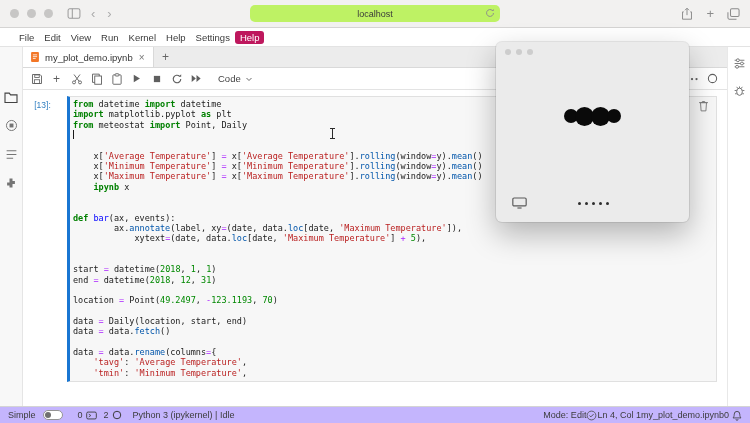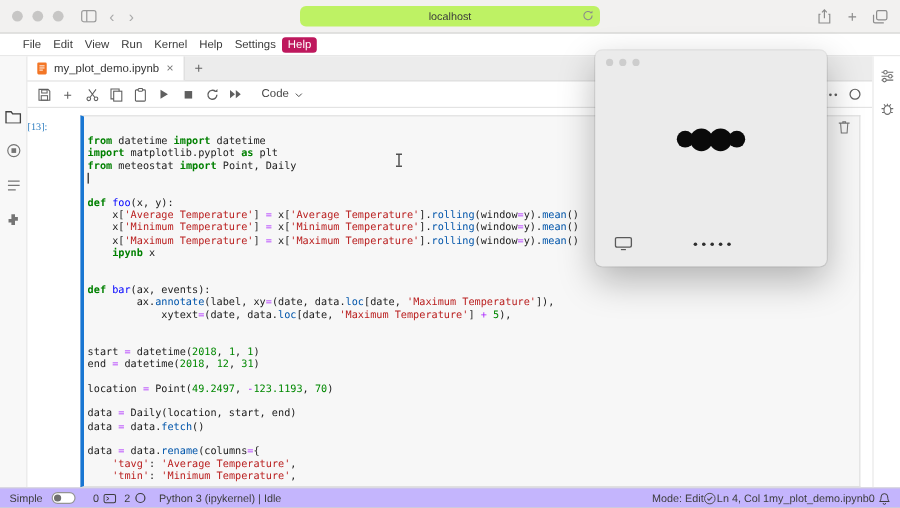--- a/index.html
+++ b/index.html
@@ -32,22 +32,22 @@
   .tab-close{color:#777;font-size:10px;padding:0 1px;}
   .tab-add{width:24px;display:flex;align-items:center;justify-content:center;color:#666;font-size:12px;}
 
   .nb-toolbar{height:22px;background:#fff;border-bottom:1px solid #e3e3e3;display:flex;align-items:center;padding:0 5px;gap:3px;flex:none;}
   .tb-btn{width:17px;height:16px;display:flex;align-items:center;justify-content:center;color:#5f5f5f;font-size:10px;border-radius:2px;}
   .celltype{display:flex;align-items:center;gap:4px;font-size:9.5px;color:#444;margin-left:6px;padding:1px 4px;}
   .tb-right{margin-left:auto;display:flex;gap:9px;align-items:center;color:#5f5f5f;padding-right:4px;}
 
   .notebook{flex:1;background:#fff;overflow:hidden;padding-top:6px;}
   .cell{display:flex;position:relative;}
-  .prompt{width:44px;flex:none;text-align:left;font-family:Liberation Serif, serif;font-size:8.5px;color:#307fc1;padding:4px 5px 0 0;}
-  .editor{flex:1;background:#f7f7f7;border:1px solid #e0e0e0;border-left:3px solid #1976d2;padding:16px 3px 3px 3px;margin-right:10px;position:relative;min-width:0;}
+  .prompt{width:44px;flex:none;text-align:center;font-family:Liberation Sans, sans-serif;font-size:8.5px;color:#307fc1;padding:4px 5px 0 0;}
+  .editor{flex:1;background:#f7f7f7;border:1px solid #e0e0e0;border-left:3px solid #1976d2;padding:2px 3px 3px 3px;margin-right:10px;position:relative;min-width:0;}
   .code-line{font-family:"DejaVu Sans Mono",monospace;font-size:8.5px;height:10.34px;line-height:10.34px;white-space:pre;color:#212121;}
   .tok-kw{color:#008000;font-weight:700}
   .tok-def{color:#0000ff}
   .tok-str{color:#ba2121}
   .tok-num{color:#008800}
   .tok-op{color:#aa22ff}
   .tok-prop{color:#0055aa}
   .tok-builtin{color:#008000}
   .code-caret{display:inline-block;width:1px;height:9px;background:#1a1a1a;vertical-align:-1px;}
   .cell-tools{position:absolute;top:3px;right:7px;display:flex;gap:9px;color:#787878;}
@@ -248,21 +248,20 @@
       <div class="notebook">
         <div class="cell">
           <div class="prompt">[13]:</div>
           <div class="editor">
             <div id="code-lines">
                 <div class="code-line"><span class="tok-kw">from</span><span> datetime </span><span class="tok-kw">import</span><span> datetime</span></div>
                 <div class="code-line"><span class="tok-kw">import</span><span> matplotlib.pyplot </span><span class="tok-kw">as</span><span> plt</span></div>
                 <div class="code-line"><span class="tok-kw">from</span><span> meteostat </span><span class="tok-kw">import</span><span> Point, Daily</span></div>
                 <div class="code-line"><span class="code-caret"></span></div>
                 <div class="code-line"></div>
-                <div class="code-line"><span class="tok-kw">def</span><span> </span><span class="tok-def">foo</span><span>(x, y):</span></div>
                 <div class="code-line"><span>    x[</span><span class="tok-str">'Average Temperature'</span><span>] </span><span class="tok-op">=</span><span> x[</span><span class="tok-str">'Average Temperature'</span><span>].</span><span class="tok-prop">rolling</span><span>(window</span><span class="tok-op">=</span><span>y).</span><span class="tok-prop">mean</span><span>()</span></div>
                 <div class="code-line"><span>    x[</span><span class="tok-str">'Minimum Temperature'</span><span>] </span><span class="tok-op">=</span><span> x[</span><span class="tok-str">'Minimum Temperature'</span><span>].</span><span class="tok-prop">rolling</span><span>(window</span><span class="tok-op">=</span><span>y).</span><span class="tok-prop">mean</span><span>()</span></div>
                 <div class="code-line"><span>    x[</span><span class="tok-str">'Maximum Temperature'</span><span>] </span><span class="tok-op">=</span><span> x[</span><span class="tok-str">'Maximum Temperature'</span><span>].</span><span class="tok-prop">rolling</span><span>(window</span><span class="tok-op">=</span><span>y).</span><span class="tok-prop">mean</span><span>()</span></div>
                 <div class="code-line"><span>    </span><span class="tok-kw">ipynb</span><span> x</span></div>
                 <div class="code-line"></div>
                 <div class="code-line"></div>
                 <div class="code-line"><span class="tok-kw">def</span><span> </span><span class="tok-def">bar</span><span>(ax, events):</span></div>
                 <div class="code-line"><span>        ax.</span><span class="tok-prop">annotate</span><span>(label, xy</span><span class="tok-op">=</span><span>(date, data.</span><span class="tok-prop">loc</span><span>[date, </span><span class="tok-str">'Maximum Temperature'</span><span>]),</span></div>
                 <div class="code-line"><span>            xytext</span><span class="tok-op">=</span><span>(date, data.</span><span class="tok-prop">loc</span><span>[date, </span><span class="tok-str">'Maximum Temperature'</span><span>] </span><span class="tok-op">+</span><span> </span><span class="tok-num">5</span><span>),</span></div>
                 <div class="code-line"></div>

